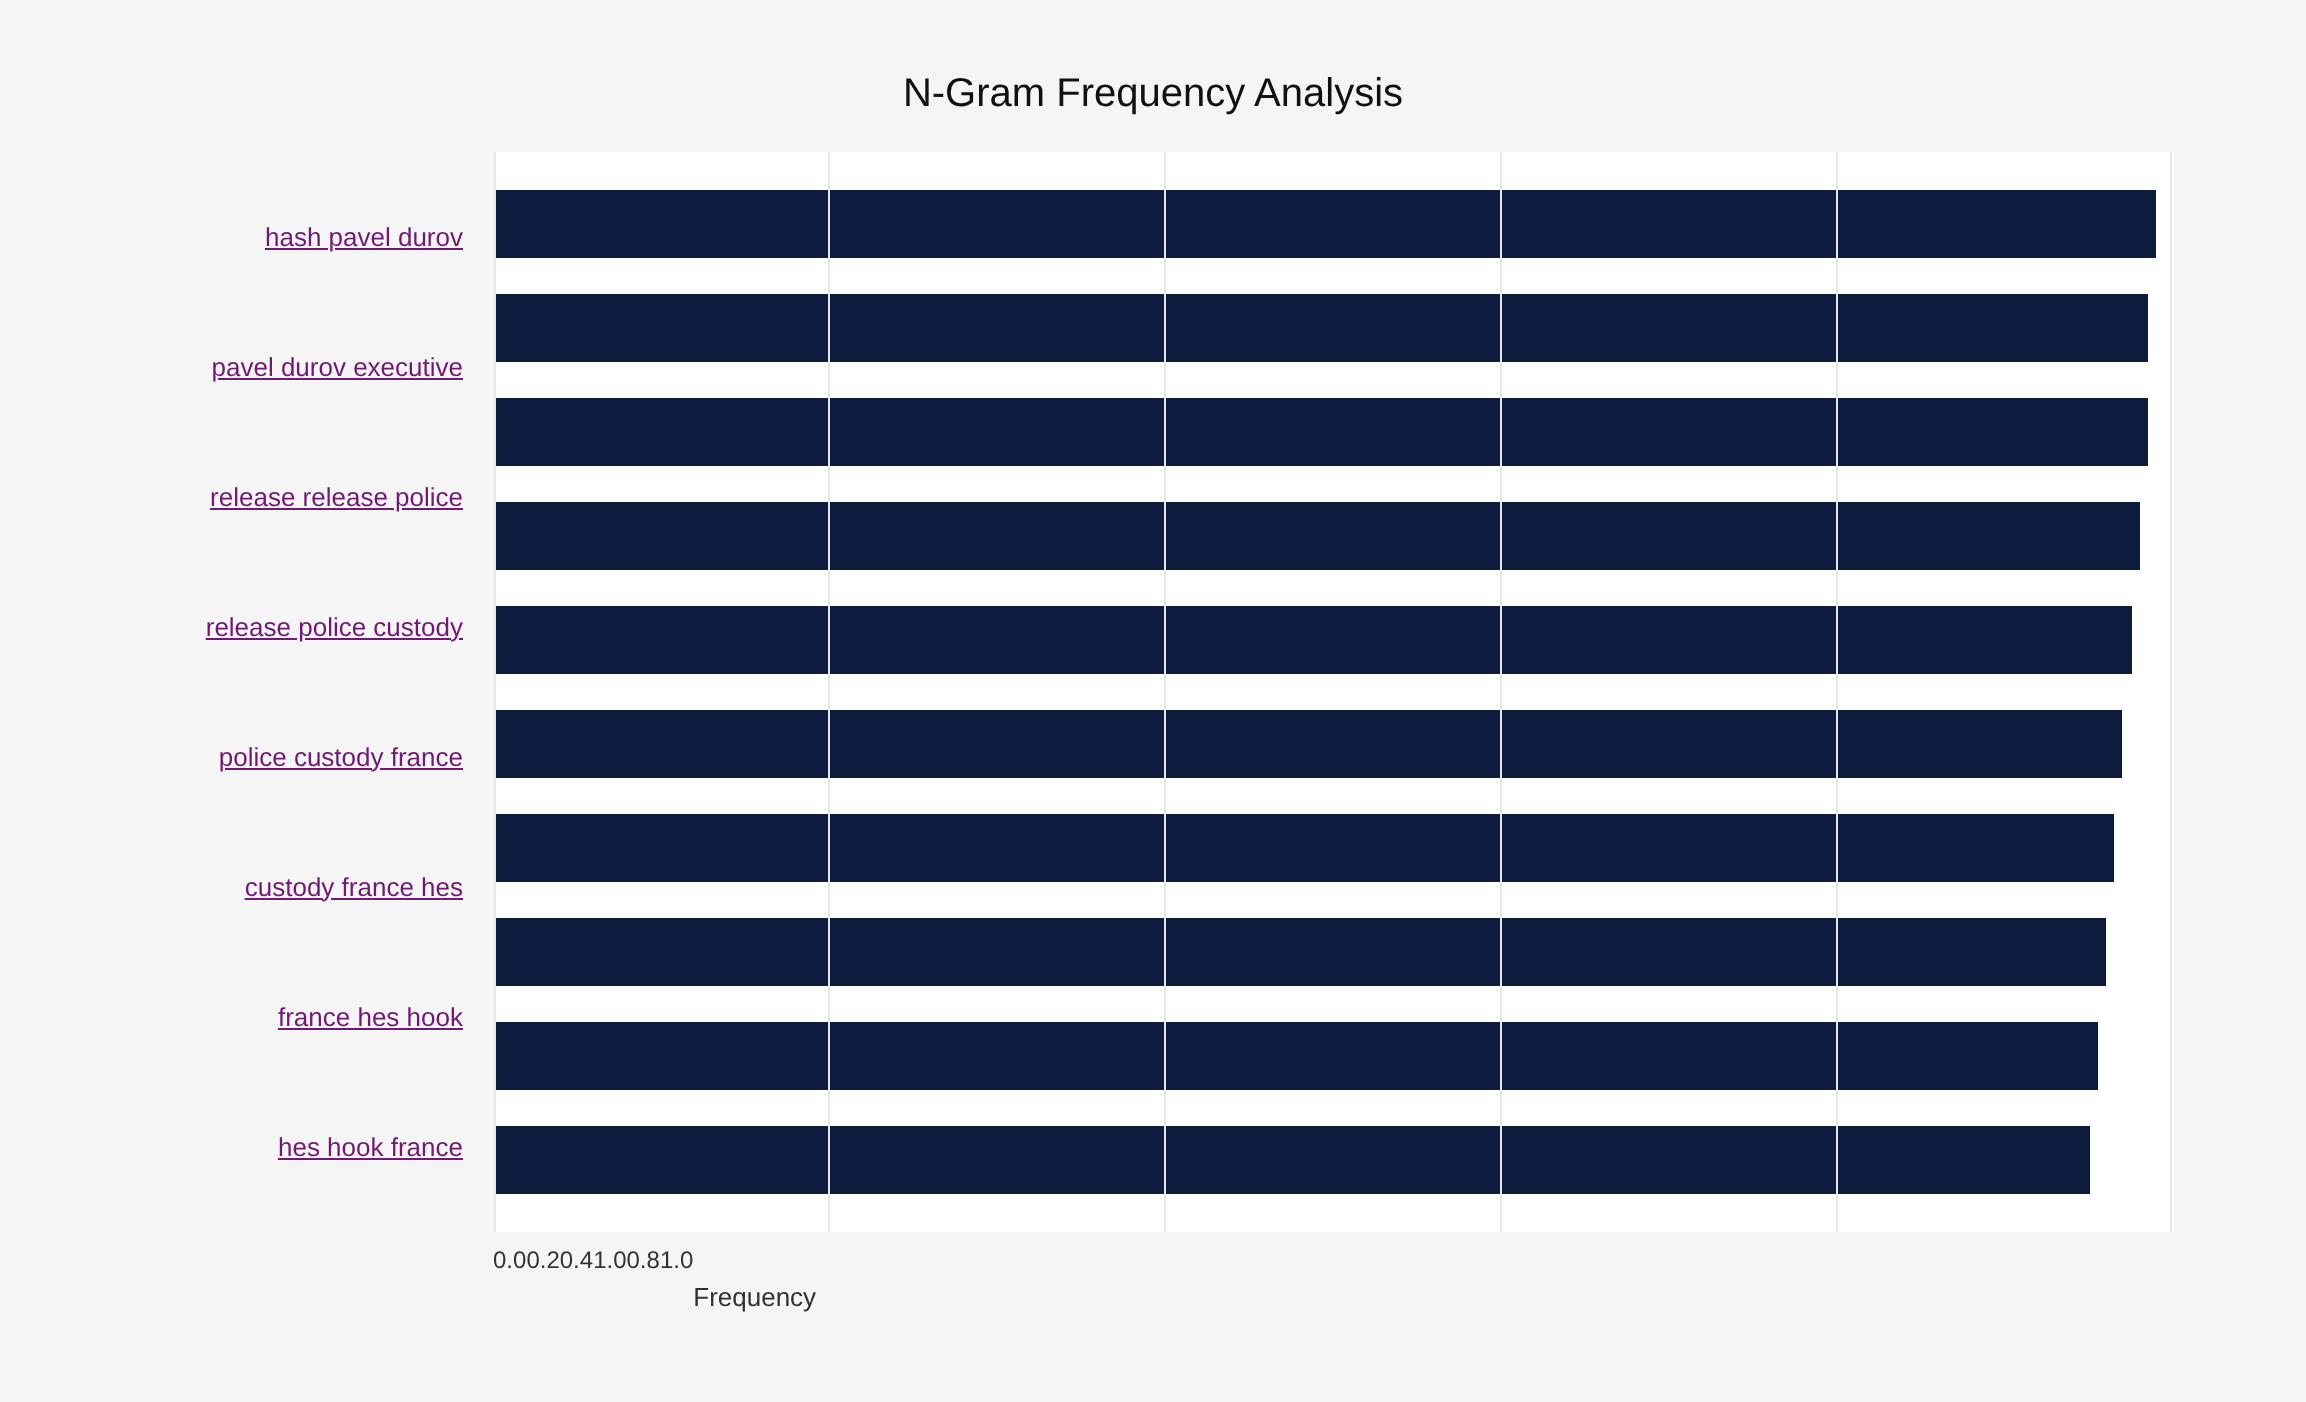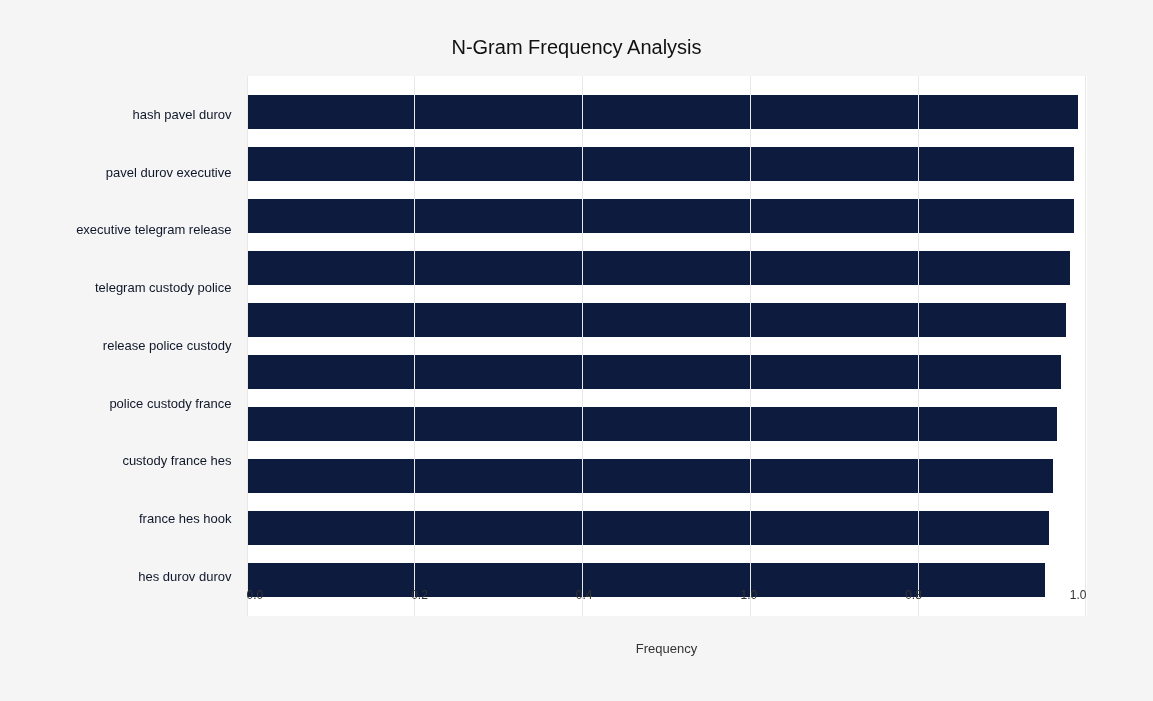--- a/index.html
+++ b/index.html
@@ -65,32 +65,32 @@
       justify-content: space-around;
       padding: 10px 0;
     }
     .y-label {
       height: 42px;
       display: flex;
       align-items: center;
       justify-content: flex-end;
       padding-right: 10px;
       font-size: 13px;
-      color: #0f172a;
+      color: #701a75;
       padding-top: 4px;
       padding-bottom: 4px;
+      text-decoration: underline;
     }
     .x-axis-container {
       position: absolute;
       bottom: 30px;
       left: 220px;
       right: 40px;
       display: flex;
-      flex-direction: column;
-      gap: 16px;
+      flex-direction: row;
     }
     .x-ticks {
       display: flex;
       justify-content: space-between;
       font-size: 12px;
       color: #333;
       margin-top: 5px;
     }
     .x-label {
       text-align: center;
@@ -116,27 +116,26 @@
   </style>
 </head>
 <body>
 
 <div class="chart-container">
   <div class="chart-title">N-Gram Frequency Analysis</div>
 
   <div class="y-labels" id="y-labels">
       <div class="y-label">hash pavel durov</div>
       <div class="y-label">pavel durov executive</div>
-      <div class="y-label">executive telegram release</div>
-      <div class="y-label">telegram custody police</div>
+      <div class="y-label">release release police</div>
       <div class="y-label">release police custody</div>
       <div class="y-label">police custody france</div>
       <div class="y-label">custody france hes</div>
       <div class="y-label">france hes hook</div>
-      <div class="y-label">hes durov durov</div>
+      <div class="y-label">hes hook france</div>
     </div>
 
   <div class="bars-wrapper" id="bars-wrapper">
     <div class="grid-lines" id="grid-lines">
         <div class="grid-line"></div>
         <div class="grid-line"></div>
         <div class="grid-line"></div>
         <div class="grid-line"></div>
         <div class="grid-line"></div>
         <div class="grid-line"></div>

